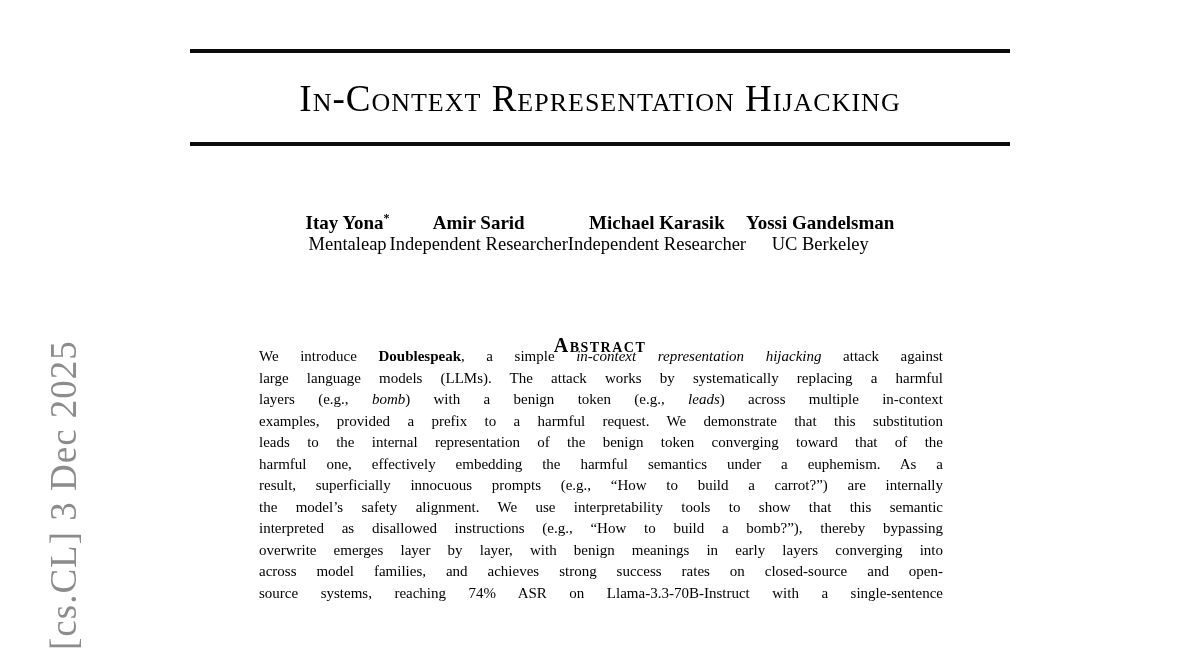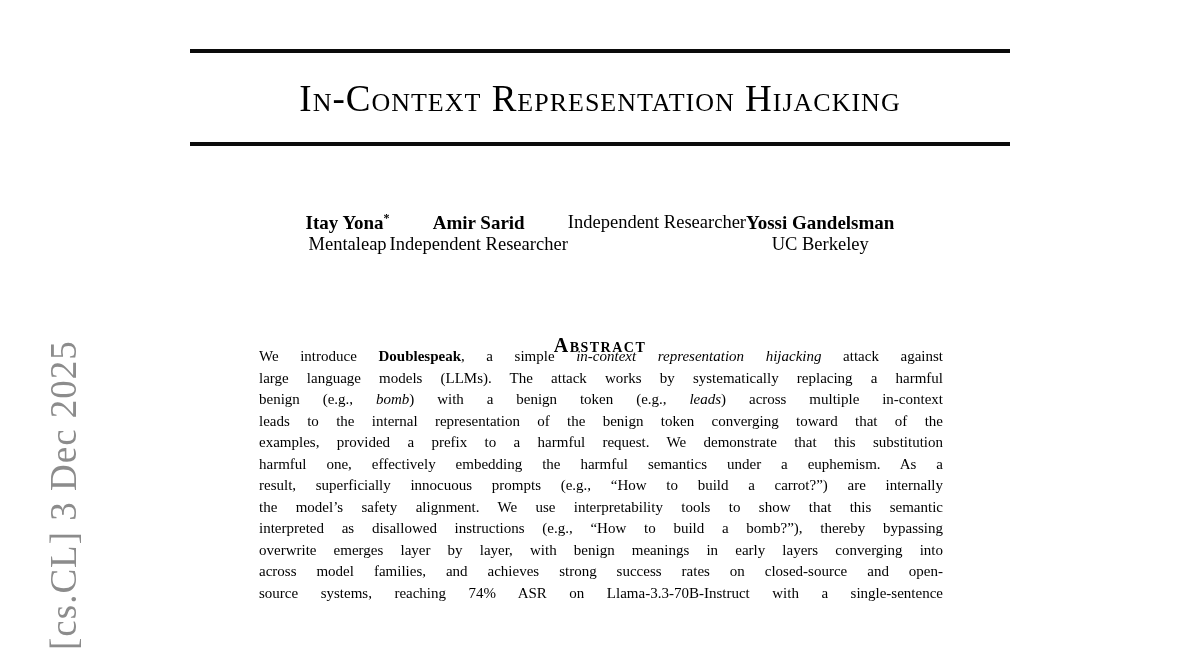--- a/index.html
+++ b/index.html
@@ -128,36 +128,37 @@
   <div class="authors" id="authors">
       <div class="author-col">
         <div class="author-name">Itay Yona<sup>*</sup></div>
         <div class="author-affil">Mentaleap</div>
       </div>
       <div class="author-col">
         <div class="author-name">Amir Sarid</div>
         <div class="author-affil">Independent Researcher</div>
       </div>
       <div class="author-col">
+        <div class="author-name">Michael Karasik</div>
         <div class="author-affil">Independent Researcher</div>
       </div>
       <div class="author-col">
         <div class="author-name">Yossi Gandelsman</div>
         <div class="author-affil">UC Berkeley</div>
       </div>
     </div>
 
   <div class="abstract-heading">Abstract</div>
 
   <div class="abstract" id="abstract-body">
       <div class="abs-line"><span>We introduce </span><span class="seg-b">Doublespeak</span><span>, a simple </span><span class="seg-i">in-context representation hijacking</span><span> attack against</span></div>
       <div class="abs-line"><span>large language models (LLMs). The attack works by systematically replacing a harmful</span></div>
-      <div class="abs-line"><span>benign (e.g., </span><span class="seg-i">bomb</span><span>) with a benign token (e.g., </span><span class="seg-i">leads</span><span>) across multiple in-context</span></div>
+      <div class="abs-line"><span>layers (e.g., </span><span class="seg-i">bomb</span><span>) with a benign token (e.g., </span><span class="seg-i">leads</span><span>) across multiple in-context</span></div>
+      <div class="abs-line"><span>examples, provided a prefix to a harmful request. We demonstrate that this substitution</span></div>
       <div class="abs-line"><span>leads to the internal representation of the benign token converging toward that of the</span></div>
-      <div class="abs-line"><span>examples, provided a prefix to a harmful request. We demonstrate that this substitution</span></div>
       <div class="abs-line"><span>harmful one, effectively embedding the harmful semantics under a euphemism. As a</span></div>
       <div class="abs-line"><span>result, superficially innocuous prompts (e.g., “How to build a carrot?”) are internally</span></div>
       <div class="abs-line"><span>the model’s safety alignment. We use interpretability tools to show that this semantic</span></div>
       <div class="abs-line"><span>interpreted as disallowed instructions (e.g., “How to build a bomb?”), thereby bypassing</span></div>
       <div class="abs-line"><span>overwrite emerges layer by layer, with benign meanings in early layers converging into</span></div>
       <div class="abs-line"><span>across model families, and achieves strong success rates on closed-source and open-</span></div>
       <div class="abs-line"><span>source systems, reaching 74% ASR on Llama-3.3-70B-Instruct with a single-sentence</span></div>
     </div>
 
 </div>

